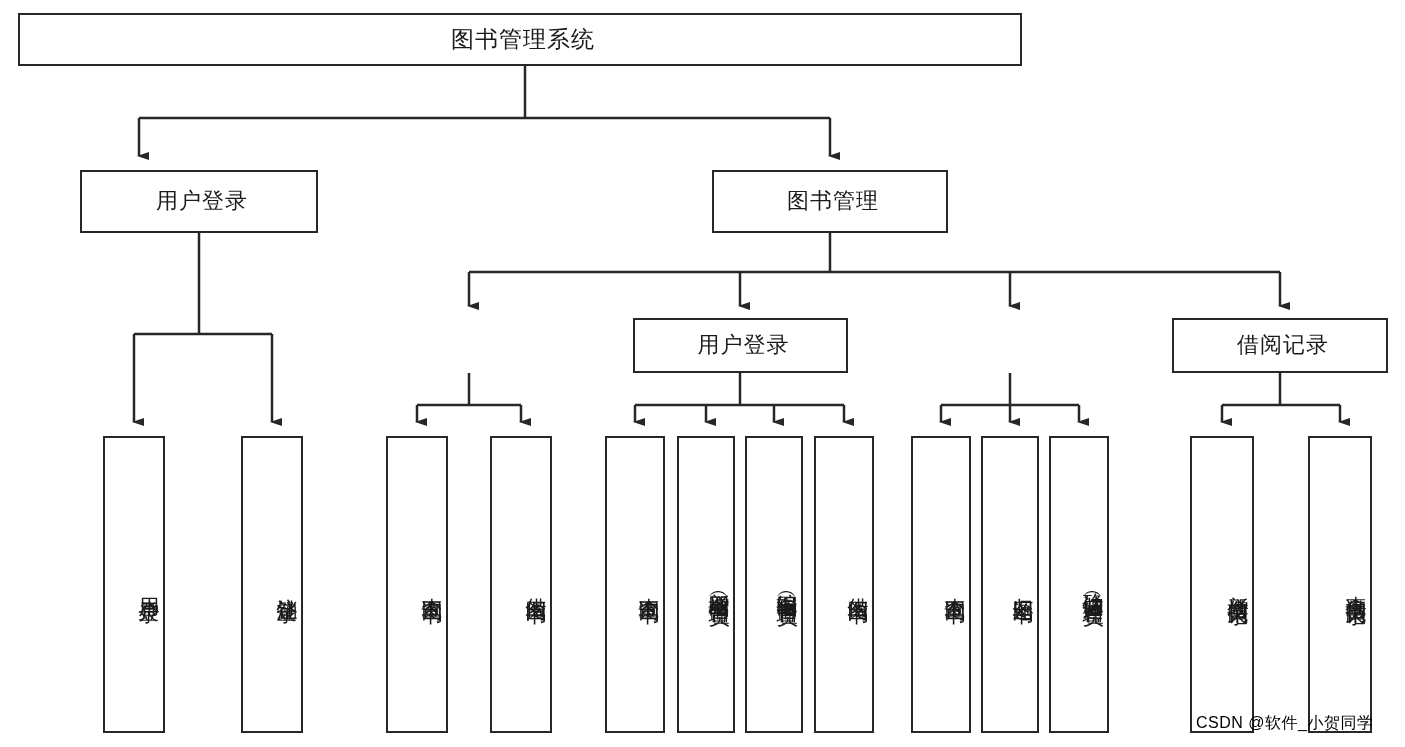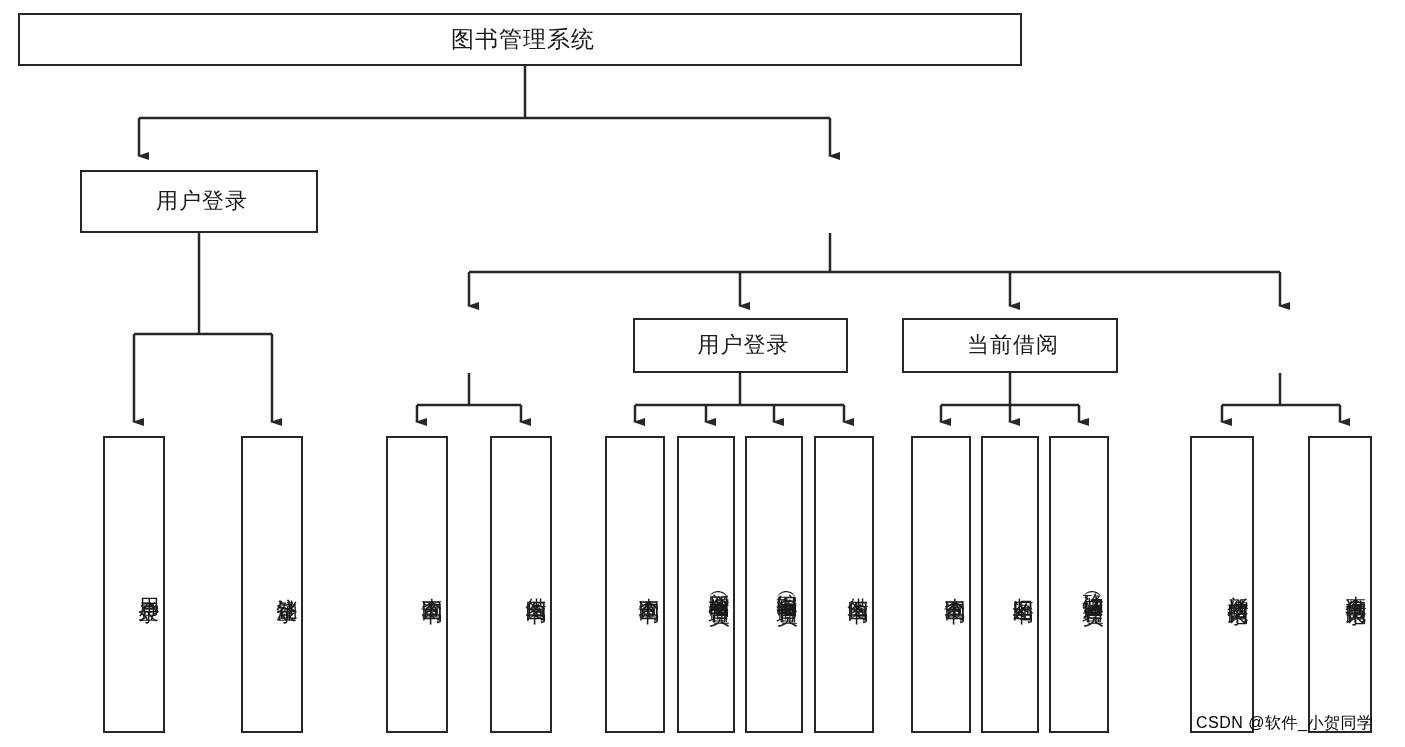--- a/index.html
+++ b/index.html
@@ -121,23 +121,24 @@
       <path d="M1280,373 L1280,405"></path>
       <path d="M1222,405 L1340,405"></path>
       <path d="M1222,405 L1222,422" marker-end="url(#arrow)"></path>
       <path d="M1340,405 L1340,422" marker-end="url(#arrow)"></path>
     </g>
   </svg>
 
   <div class="node horiz root" style="left:18px; top:13px; width:1004px; height:53px;">图书管理系统</div>
 
   <div class="node horiz" style="left:80px; top:170px; width:238px; height:63px;">用户登录</div>
+  <div class="node horiz" style="left:712px; top:170px; width:236px; height:63px;">图书管理</div>
 
   <div class="node horiz" style="left:633px; top:318px; width:215px; height:55px;">用户登录</div>
-  <div class="node horiz" style="left:902px; top:318px; width:216px; height:55px;">当前借阅</div>
+  <div class="node horiz" style="left:1172px; top:318px; width:216px; height:55px;">借阅记录</div>
 
   <div class="node vert" style="left:103px; top:436px; width:62px; height:297px;">
     <span class="vtext">用户登录</span>
   </div>
   <div class="node vert" style="left:241px; top:436px; width:62px; height:297px;">
     <span class="vtext">注销登录</span>
   </div>
 
   <div class="node vert" style="left:386px; top:436px; width:62px; height:297px;">
     <span class="vtext">查询图书</span>

